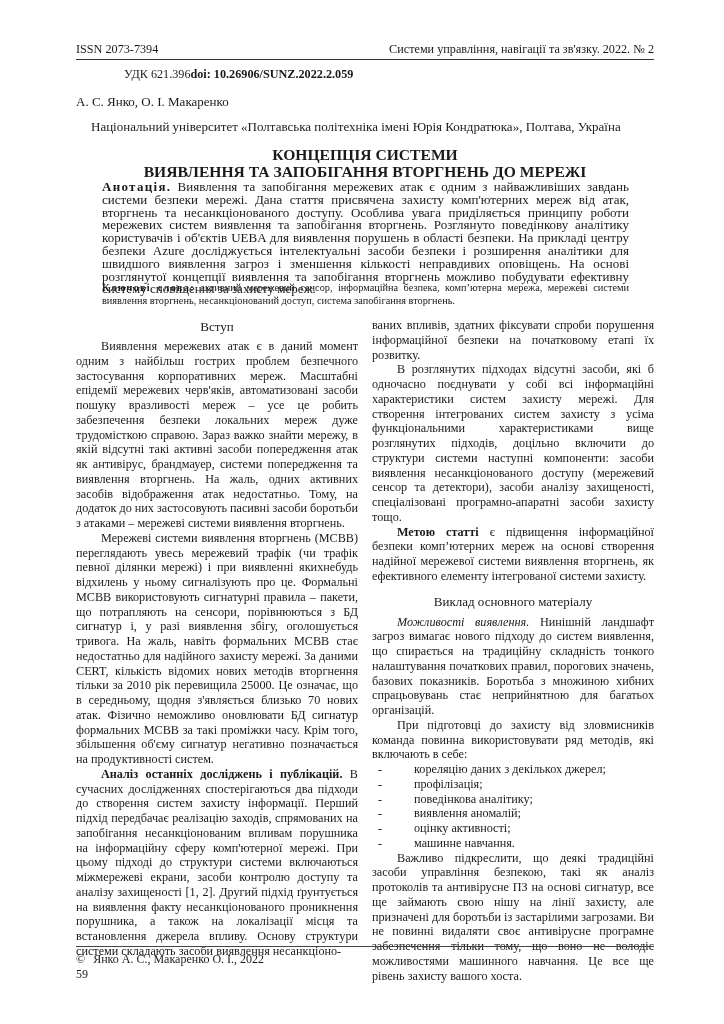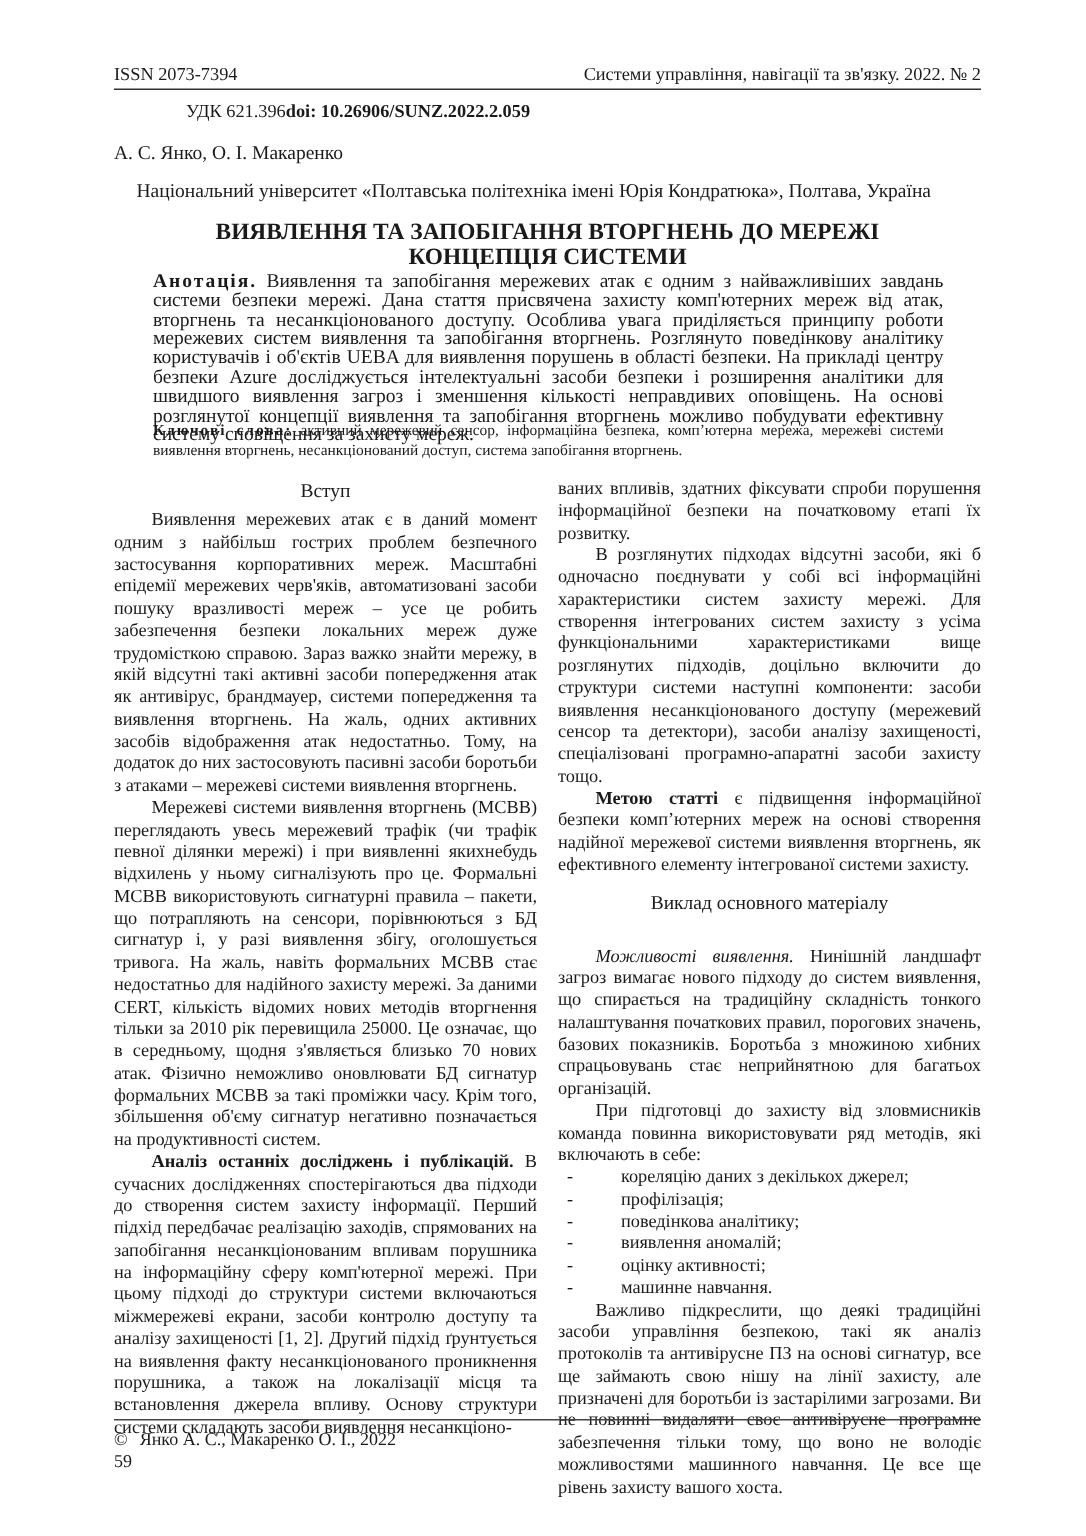--- a/index.html
+++ b/index.html
@@ -23,21 +23,21 @@
     .keywords { position: absolute; top: 282px; left: 26px; width: 527px;
                 font-size: 10.3px; line-height: 12.8px; text-align: justify; }
     .col { position: absolute; top: 318px; width: 282px; font-size: 12.2px; line-height: 14.75px;
            text-align: justify; hyphens: manual; }
     .col.left { left: 0; }
     .col.right { left: 296px; }
     .col p { margin: 0; text-indent: 25px; }
     .col p.noindent { text-indent: 0; }
     .col h2 { margin: 0; font-size: 13px; font-weight: normal; text-align: center; line-height: 17px; }
     .col h2.first { margin-bottom: 4px; }
-    .col h2.mid { margin-top: 9px; margin-bottom: 20px; }
+    .col h2.mid { margin-top: 9px; margin-bottom: 5px; }
     .col b { font-weight: bold; }
     .col i { font-style: italic; }
     .col ul { list-style: none; margin: 0; padding: 0; }
     .col li { position: relative; padding-left: 42px; }
     .col li .dash { position: absolute; left: 6px; }
     .foot-rule { position: absolute; top: 946px; left: 0; width: 578px; height: 0;
                  border-top: 1.3px solid #444; }
     .footer { position: absolute; top: 952px; left: 0; width: 578px; font-size: 12px;
               display: flex; justify-content: space-between; flex-direction: column; }
     .footer .copy-icon { margin-right: 8px; }
@@ -55,22 +55,22 @@
 
   <div class="udk-row">
     <span>УДК 621.396</span>
     <span class="doi">doi: 10.26906/SUNZ.2022.2.059</span>
   </div>
 
   <div class="authors">А. С. Янко, О. І. Макаренко</div>
   <div class="affiliation">Національний університет «Полтавська політехніка імені Юрія Кондратюка», Полтава, Україна</div>
 
   <div class="title">
+    <div>КОНЦЕПЦІЯ СИСТЕМИ</div>
     <div>ВИЯВЛЕННЯ ТА ЗАПОБІГАННЯ ВТОРГНЕНЬ ДО МЕРЕЖІ</div>
-    <div>КОНЦЕПЦІЯ СИСТЕМИ</div>
   </div>
 
   <div class="abstract">
     <span class="label">Анотація.</span>
     <span>Виявлення та запобігання мережевих атак є одним з найважливіших завдань системи безпеки мережі. Дана стаття присвячена захисту комп'ютерних мереж від атак, вторгнень та несанкціонованого доступу. Особлива увага приділяється принципу роботи мережевих систем виявлення та запобігання вторгнень. Розглянуто поведінкову аналітику користувачів і об'єктів UEBA для виявлення порушень в області безпеки. На прикладі центру безпеки Azure досліджується інтелектуальні засоби безпеки і розширення аналітики для швидшого виявлення загроз і зменшення кількості неправдивих оповіщень. На основі розглянутої концепції виявлення та запобігання вторгнень можливо побудувати ефективну систему сповіщення за захисту мереж.</span>
   </div>
 
   <div class="keywords">
     <span class="label">Ключові слова:</span>
     <span>активний мережевий сенсор, інформаційна безпека, комп’ютерна мережа, мережеві системи виявлення вторгнень, несанкціонований доступ, система запобігання вторгнень.</span>

